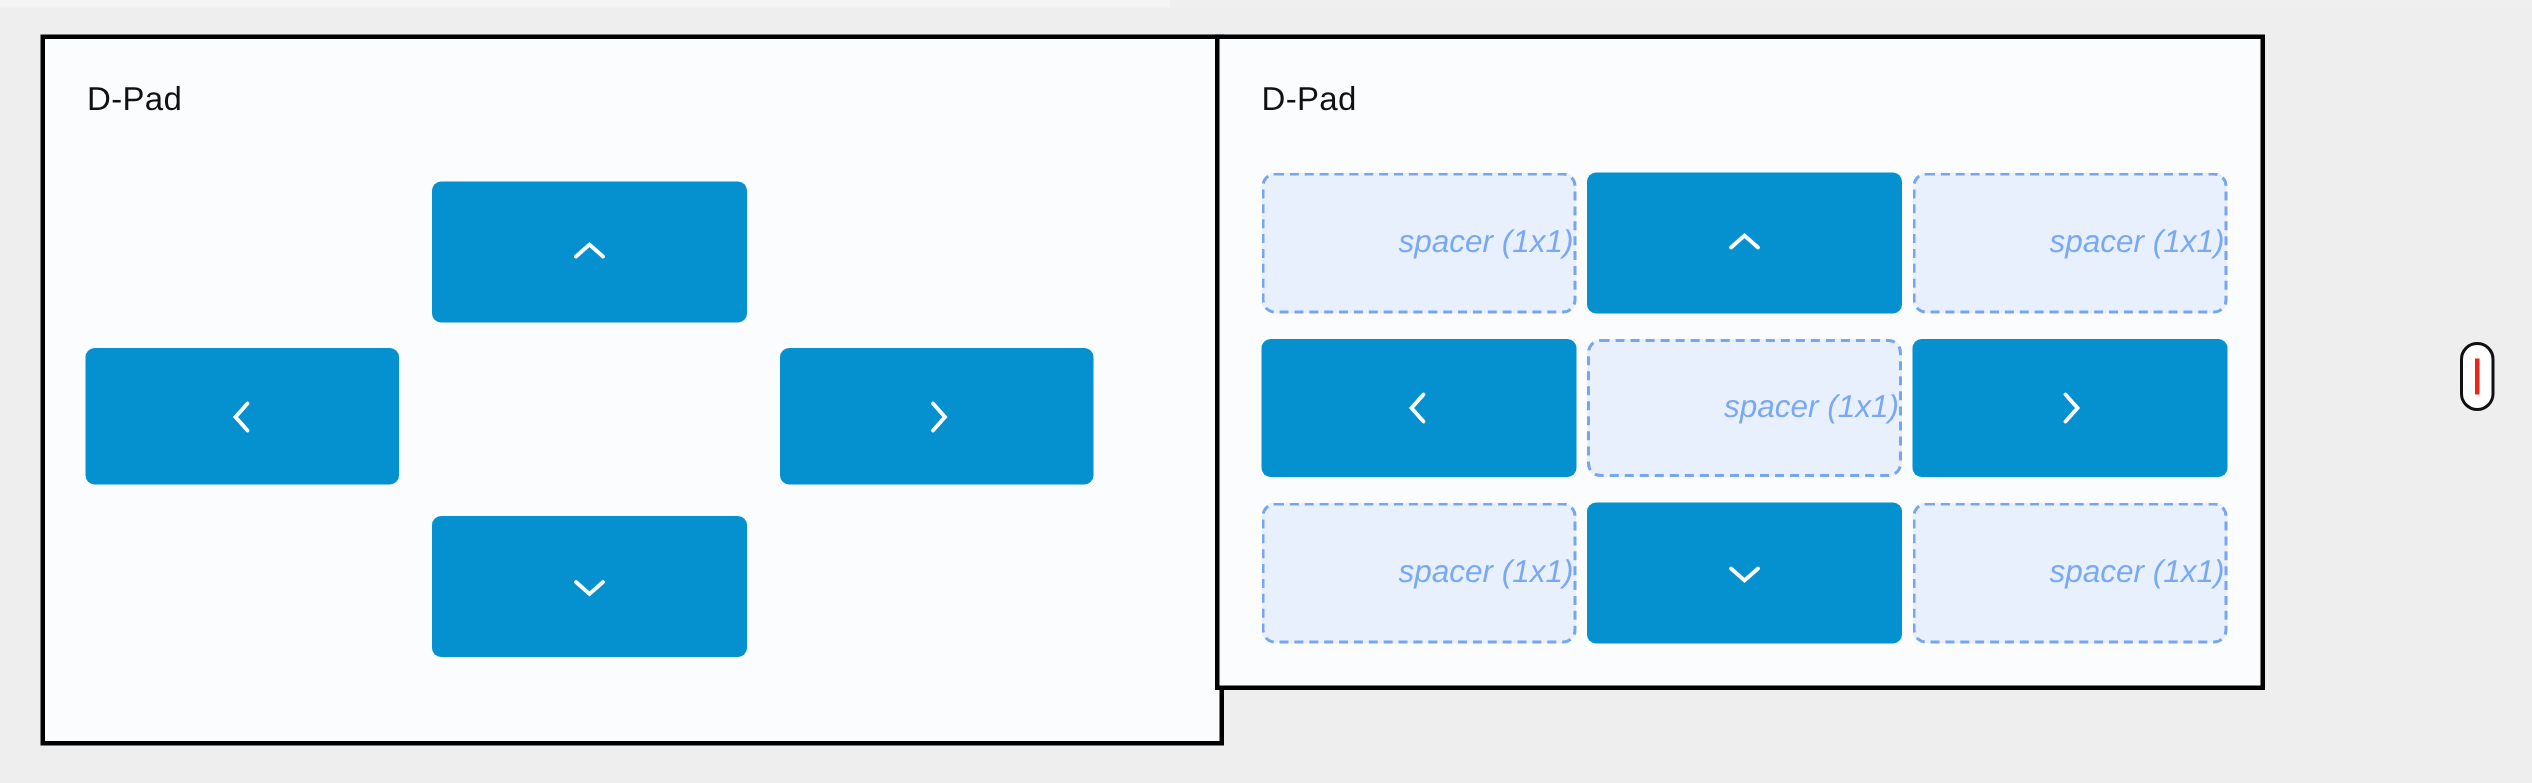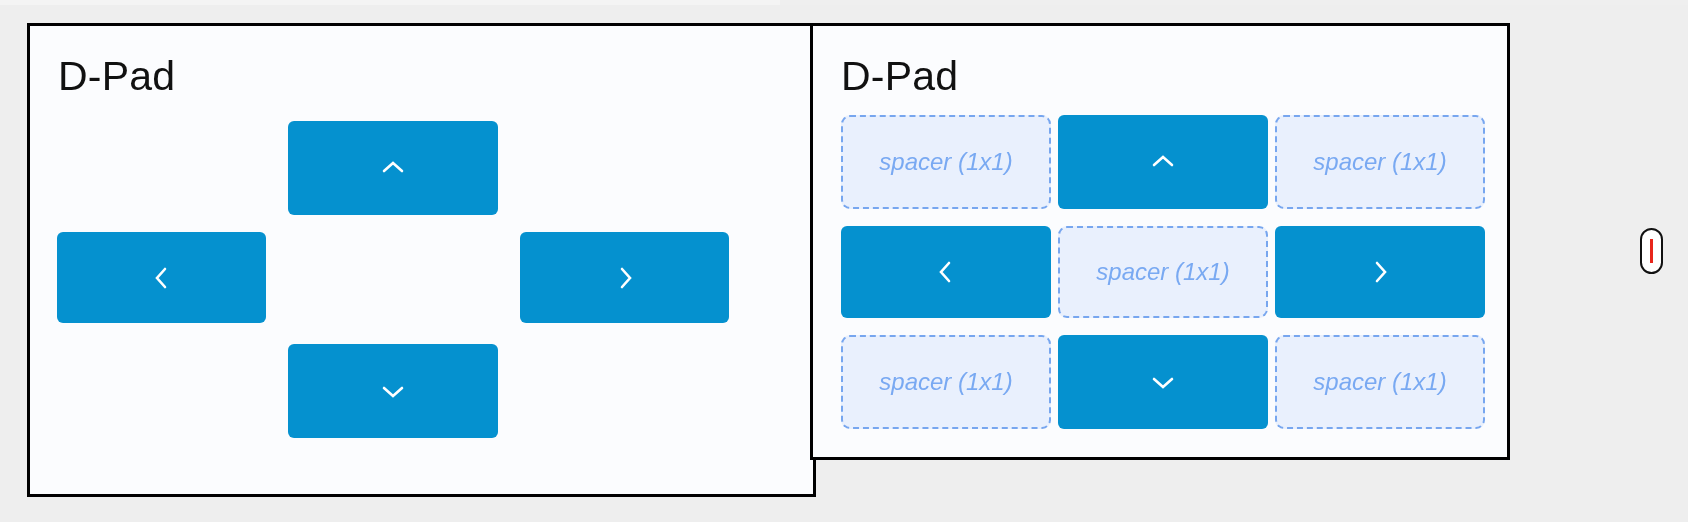--- a/index.html
+++ b/index.html
@@ -37,21 +37,21 @@
     border: 3px solid #000000;
     box-sizing: border-box;
   }
 
   #panel-left  { left: 27px;  top: 23px; width: 789px; height: 474px; }
   #panel-right { left: 810px; top: 23px; width: 700px; height: 437px; }
 
   .panel-title {
     position: absolute;
     color: #111111;
-    font-size: 41px;
+    font-size: 22px;
     font-weight: 400;
     letter-spacing: 0.2px;
     white-space: nowrap;
   }
   #panel-left  .panel-title { left: 28px; top: 27px; }
   #panel-right .panel-title { left: 28px; top: 27px; }
 
   
   .key {
     position: absolute;
@@ -85,24 +85,24 @@
     row-gap: 17px;
   }
   .grid .key { position: relative; left: auto; top: auto; width: 100%; height: 100%; }
 
   .spacer {
     background: #e9f0fd;
     border: 2px dashed #77a6ef;
     border-radius: 9px;
     display: flex;
     align-items: center;
-    justify-content: center;
+    justify-content: flex-end;
     box-sizing: border-box;
     color: #79a9f2;
-    font-size: 24px;
+    font-size: 21px;
     font-style: italic;
     font-family: "Liberation Sans", sans-serif;
     white-space: nowrap;
   }
 
   
   .caret-pill {
     position: absolute;
     left: 1640px;
     top: 228px;

